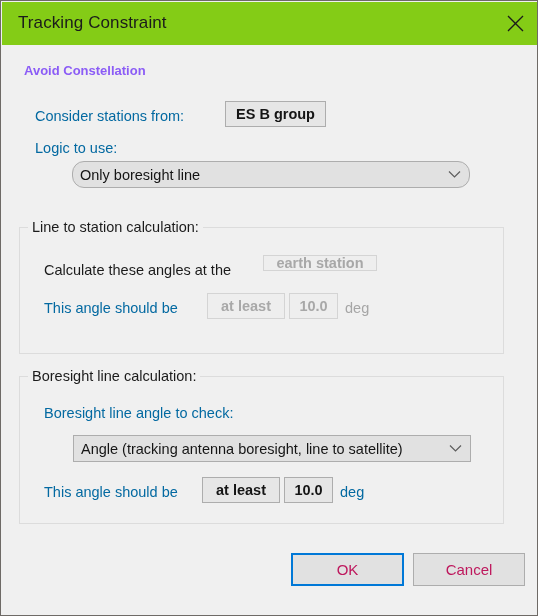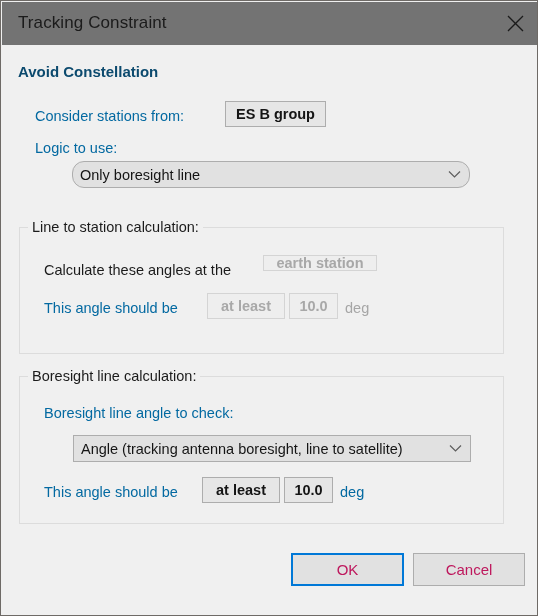--- a/index.html
+++ b/index.html
@@ -19,21 +19,21 @@
     border: 1px solid #6e6a66;
     overflow: hidden;
   }
   
   .titlebar {
     position: absolute;
     left: 1px;
     top: 1px;
     width: 536px;
     height: 43px;
-    background: #737373;
+    background: #84cc16;
     box-sizing: border-box;
   }
   .title-text {
     position: absolute;
     left: 16px;
     top: 11px;
     font-size: 17px;
     color: #1b1b1b;
     letter-spacing: 0.1px;
     white-space: nowrap;
@@ -56,25 +56,25 @@
     position: absolute;
     left: 1px;
     top: 44px;
     width: 536px;
     height: 571px;
     background: #f0f0f0;
   }
 
   .section-heading {
     position: absolute;
-    left: 16px;
+    left: 22px;
     top: 18px;
-    font-size: 15px;
+    font-size: 13px;
     font-weight: bold;
-    color: #0c4a6e;
+    color: #8b5cf6;
     white-space: nowrap;
   }
 
   .lbl {
     position: absolute;
     font-size: 14.5px;
     color: #0369a1;
     white-space: nowrap;
   }
   .lbl.disabled { color: #a6a6a6; }

